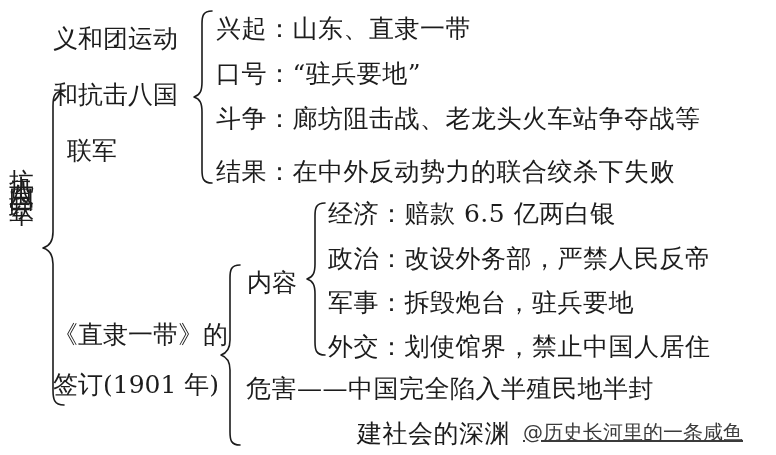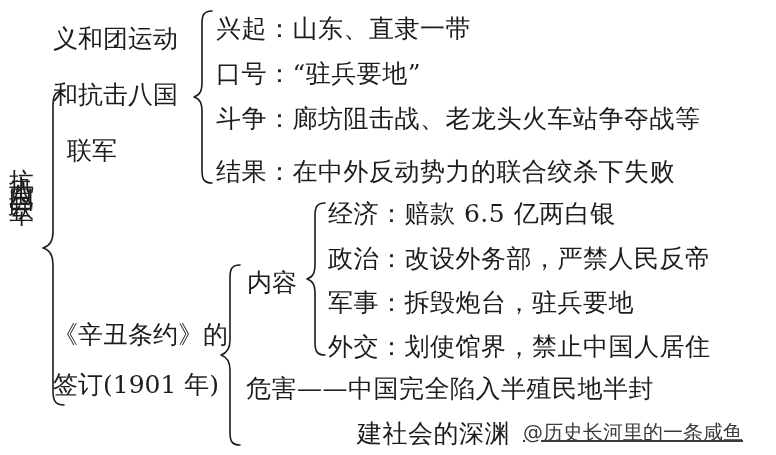--- a/index.html
+++ b/index.html
@@ -83,21 +83,21 @@
 
   <svg class="brace" style="left:192px; top:8px;" width="24" height="178" viewBox="0 0 24 178">
     <path d="M20 3 C11 3 10 8 10 16 L10 74 C10 83 8 87 2 89 C8 91 10 95 10 104 L10 162 C10 170 11 175 20 175"></path>
   </svg>
 
   <div class="txt" style="left:216px; top:12px;">兴起：山东、直隶一带</div>
   <div class="txt" style="left:216px; top:57px;">口号：“驻兵要地”</div>
   <div class="txt" style="left:216px; top:102px;">斗争：廊坊阻击战、老龙头火车站争夺战等</div>
   <div class="txt" style="left:216px; top:147px;margin-top:8px;">结果：在中外反动势力的联合绞杀下失败</div>
 
-  <div class="blocklabel" style="left:53px; top:312px;">《辛丑条约》的</div>
+  <div class="blocklabel" style="left:53px; top:312px;">《直隶一带》的</div>
   <div class="blocklabel" style="left:53px; top:362px;">签订(1901 年)</div>
 
   <svg class="brace" style="left:218px; top:262px;" width="26" height="186" viewBox="0 0 26 186">
     <path d="M22 3 C13 3 12 8 12 16 L12 78 C12 87 9 91 3 93 C9 95 12 99 12 108 L12 170 C12 178 13 183 22 183"></path>
   </svg>
 
   <div class="blocklabel" style="left:247px; top:260px;">内容</div>
 
   <svg class="brace" style="left:305px; top:200px;" width="24" height="158" viewBox="0 0 24 158">
     <path d="M20 3 C11 3 10 8 10 16 L10 64 C10 73 8 77 2 79 C8 81 10 85 10 94 L10 142 C10 150 11 155 20 155"></path>

